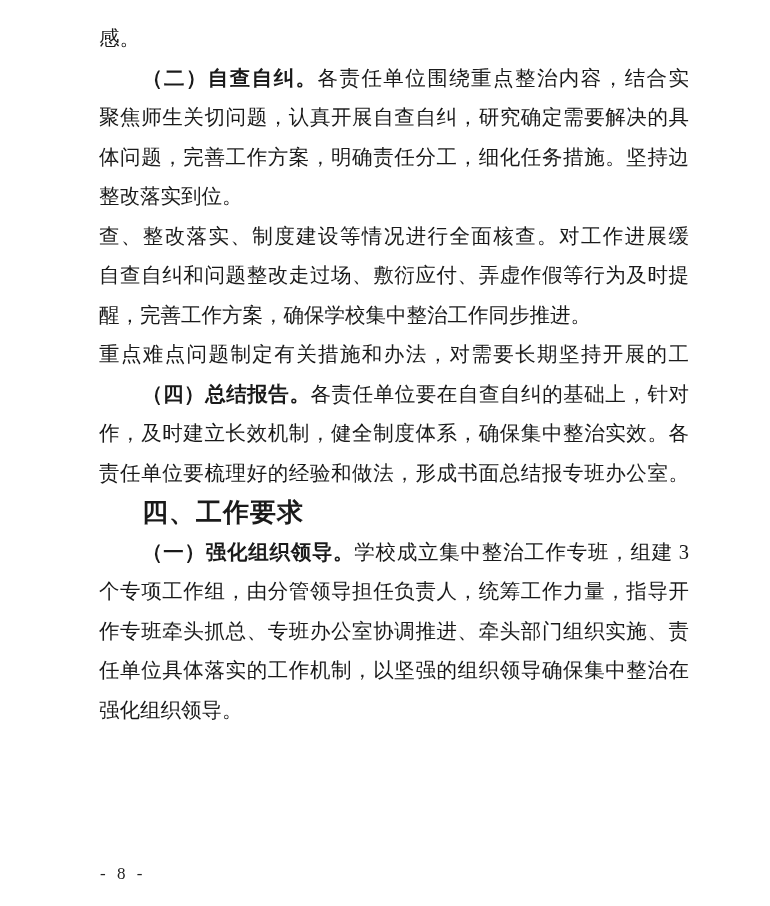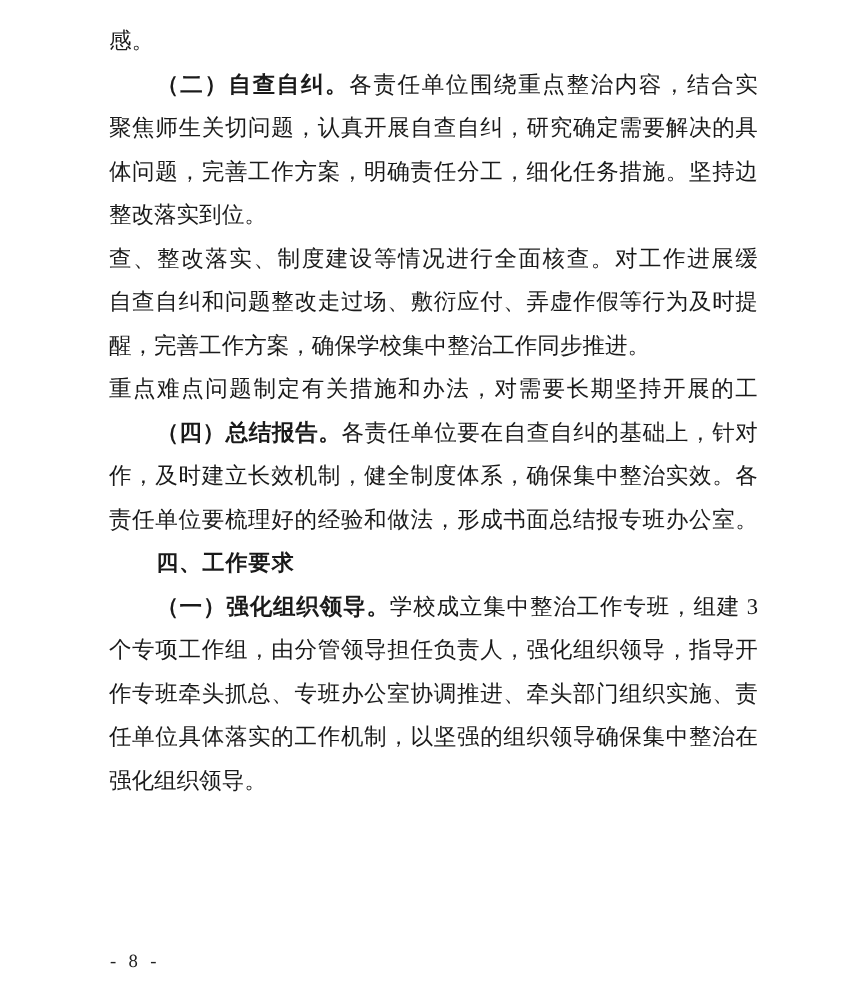--- a/index.html
+++ b/index.html
@@ -40,21 +40,21 @@
   }
   .seg-normal {
     font-weight: normal;
   }
   .seg-bold {
     font-weight: bold;
   }
   .seg-heading {
     font-family: "Liberation Sans", "DejaVu Sans", sans-serif;
     font-weight: bold;
-    font-size: 20px;
+    font-size: 26px;
     letter-spacing: 1px;
   }
   .footer {
     position: absolute;
     left: 100px;
     top: 862px;
     height: 24px;
     line-height: 24px;
   }
   .page-number {
@@ -76,21 +76,21 @@
       <div class="line"><span class="seg-normal">整改落实到位。</span></div>
       <div class="line fill"><span class="seg-normal">查、整改落实、制度建设等情况进行全面核查。对工作进展缓慢、</span></div>
       <div class="line fill"><span class="seg-normal">自查自纠和问题整改走过场、敷衍应付、弄虚作假等行为及时提</span></div>
       <div class="line"><span class="seg-normal">醒，完善工作方案，确保学校集中整治工作同步推进。</span></div>
       <div class="line fill"><span class="seg-normal">重点难点问题制定有关措施和办法，对需要长期坚持开展的工</span></div>
       <div class="line indent fill"><span class="seg-bold">（四）总结报告。</span><span class="seg-normal">各责任单位要在自查自纠的基础上，针对</span></div>
       <div class="line fill"><span class="seg-normal">作，及时建立长效机制，健全制度体系，确保集中整治实效。各</span></div>
       <div class="line fill"><span class="seg-normal">责任单位要梳理好的经验和做法，形成书面总结报专班办公室。</span></div>
       <div class="line indent"><span class="seg-heading">四、工作要求</span></div>
       <div class="line indent fill"><span class="seg-bold">（一）强化组织领导。</span><span class="seg-normal">学校成立集中整治工作专班，组建 3</span></div>
-      <div class="line fill"><span class="seg-normal">个专项工作组，由分管领导担任负责人，强化组织领导，指导开</span></div>
+      <div class="line fill"><span class="seg-normal">个专项工作组，由分管领导担任负责人，统筹工作力量，指导开</span></div>
       <div class="line fill"><span class="seg-normal">作专班牵头抓总、专班办公室协调推进、牵头部门组织实施、责</span></div>
       <div class="line fill"><span class="seg-normal">任单位具体落实的工作机制，以坚强的组织领导确保集中整治在</span></div>
       <div class="line"><span class="seg-normal">强化组织领导。</span></div>
     </div>
   <div class="footer">
     <span class="page-number">- 8 -</span>
   </div>
 </div>
 
 </body></html>

